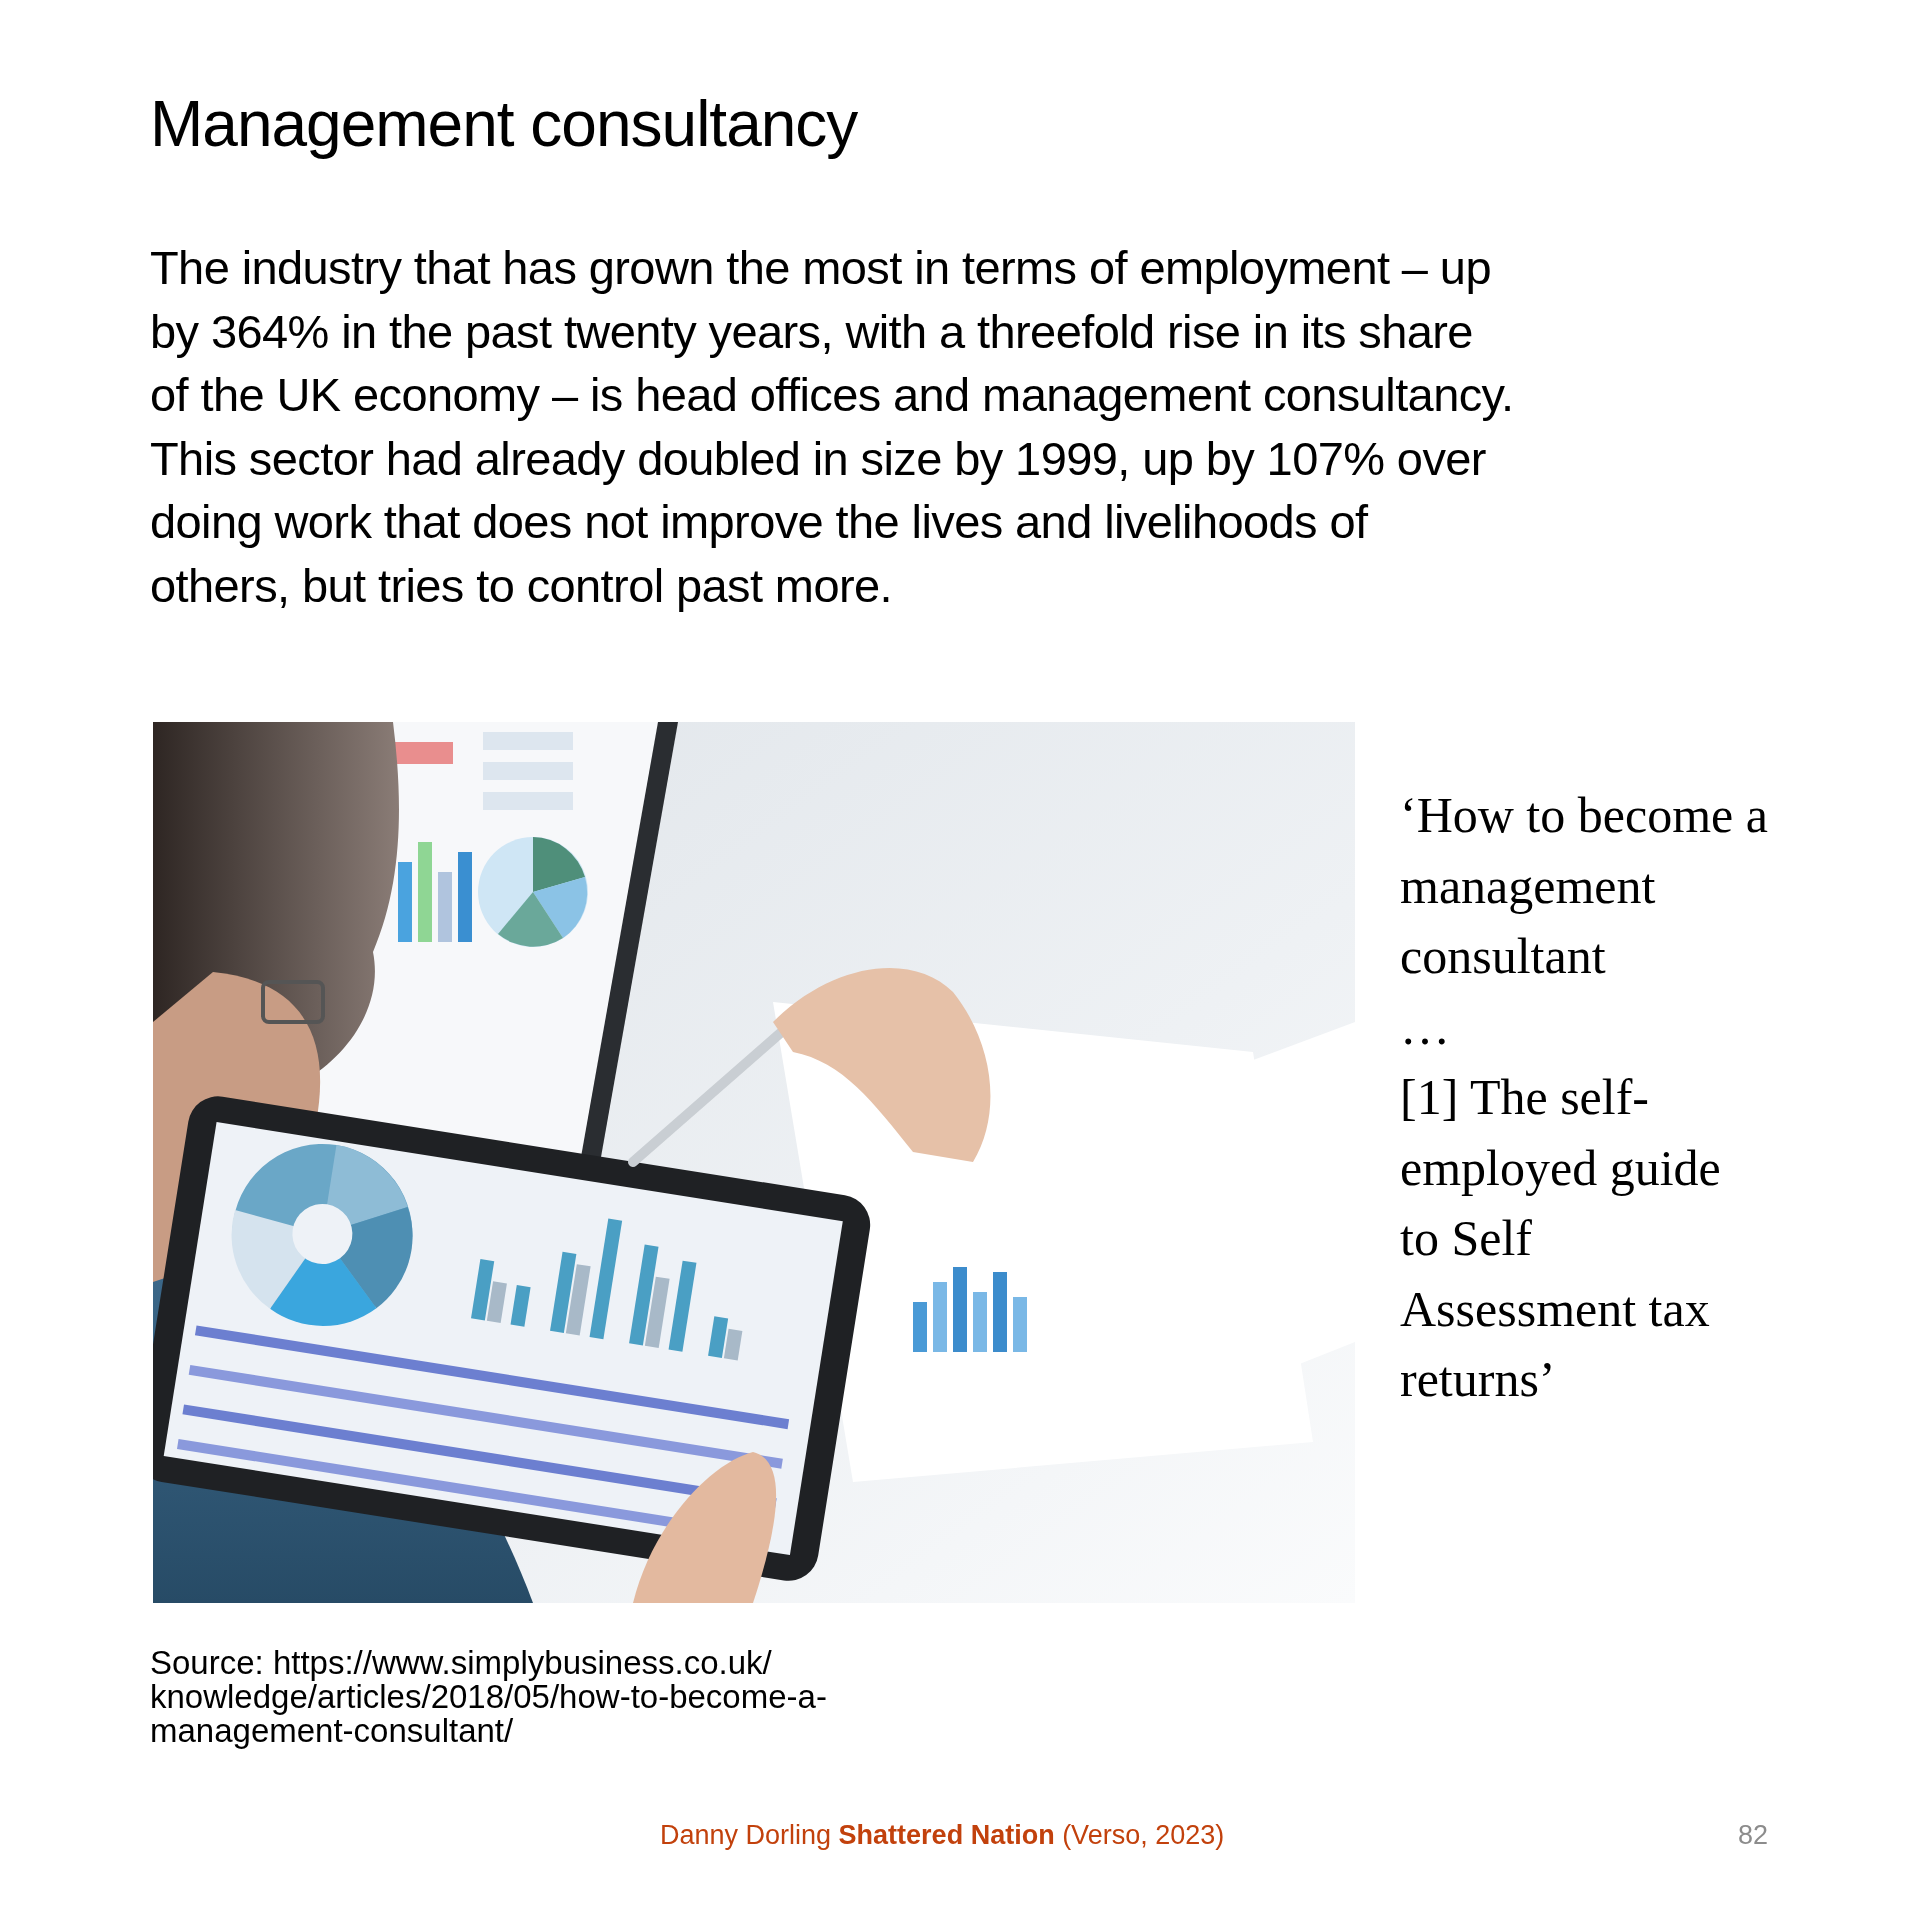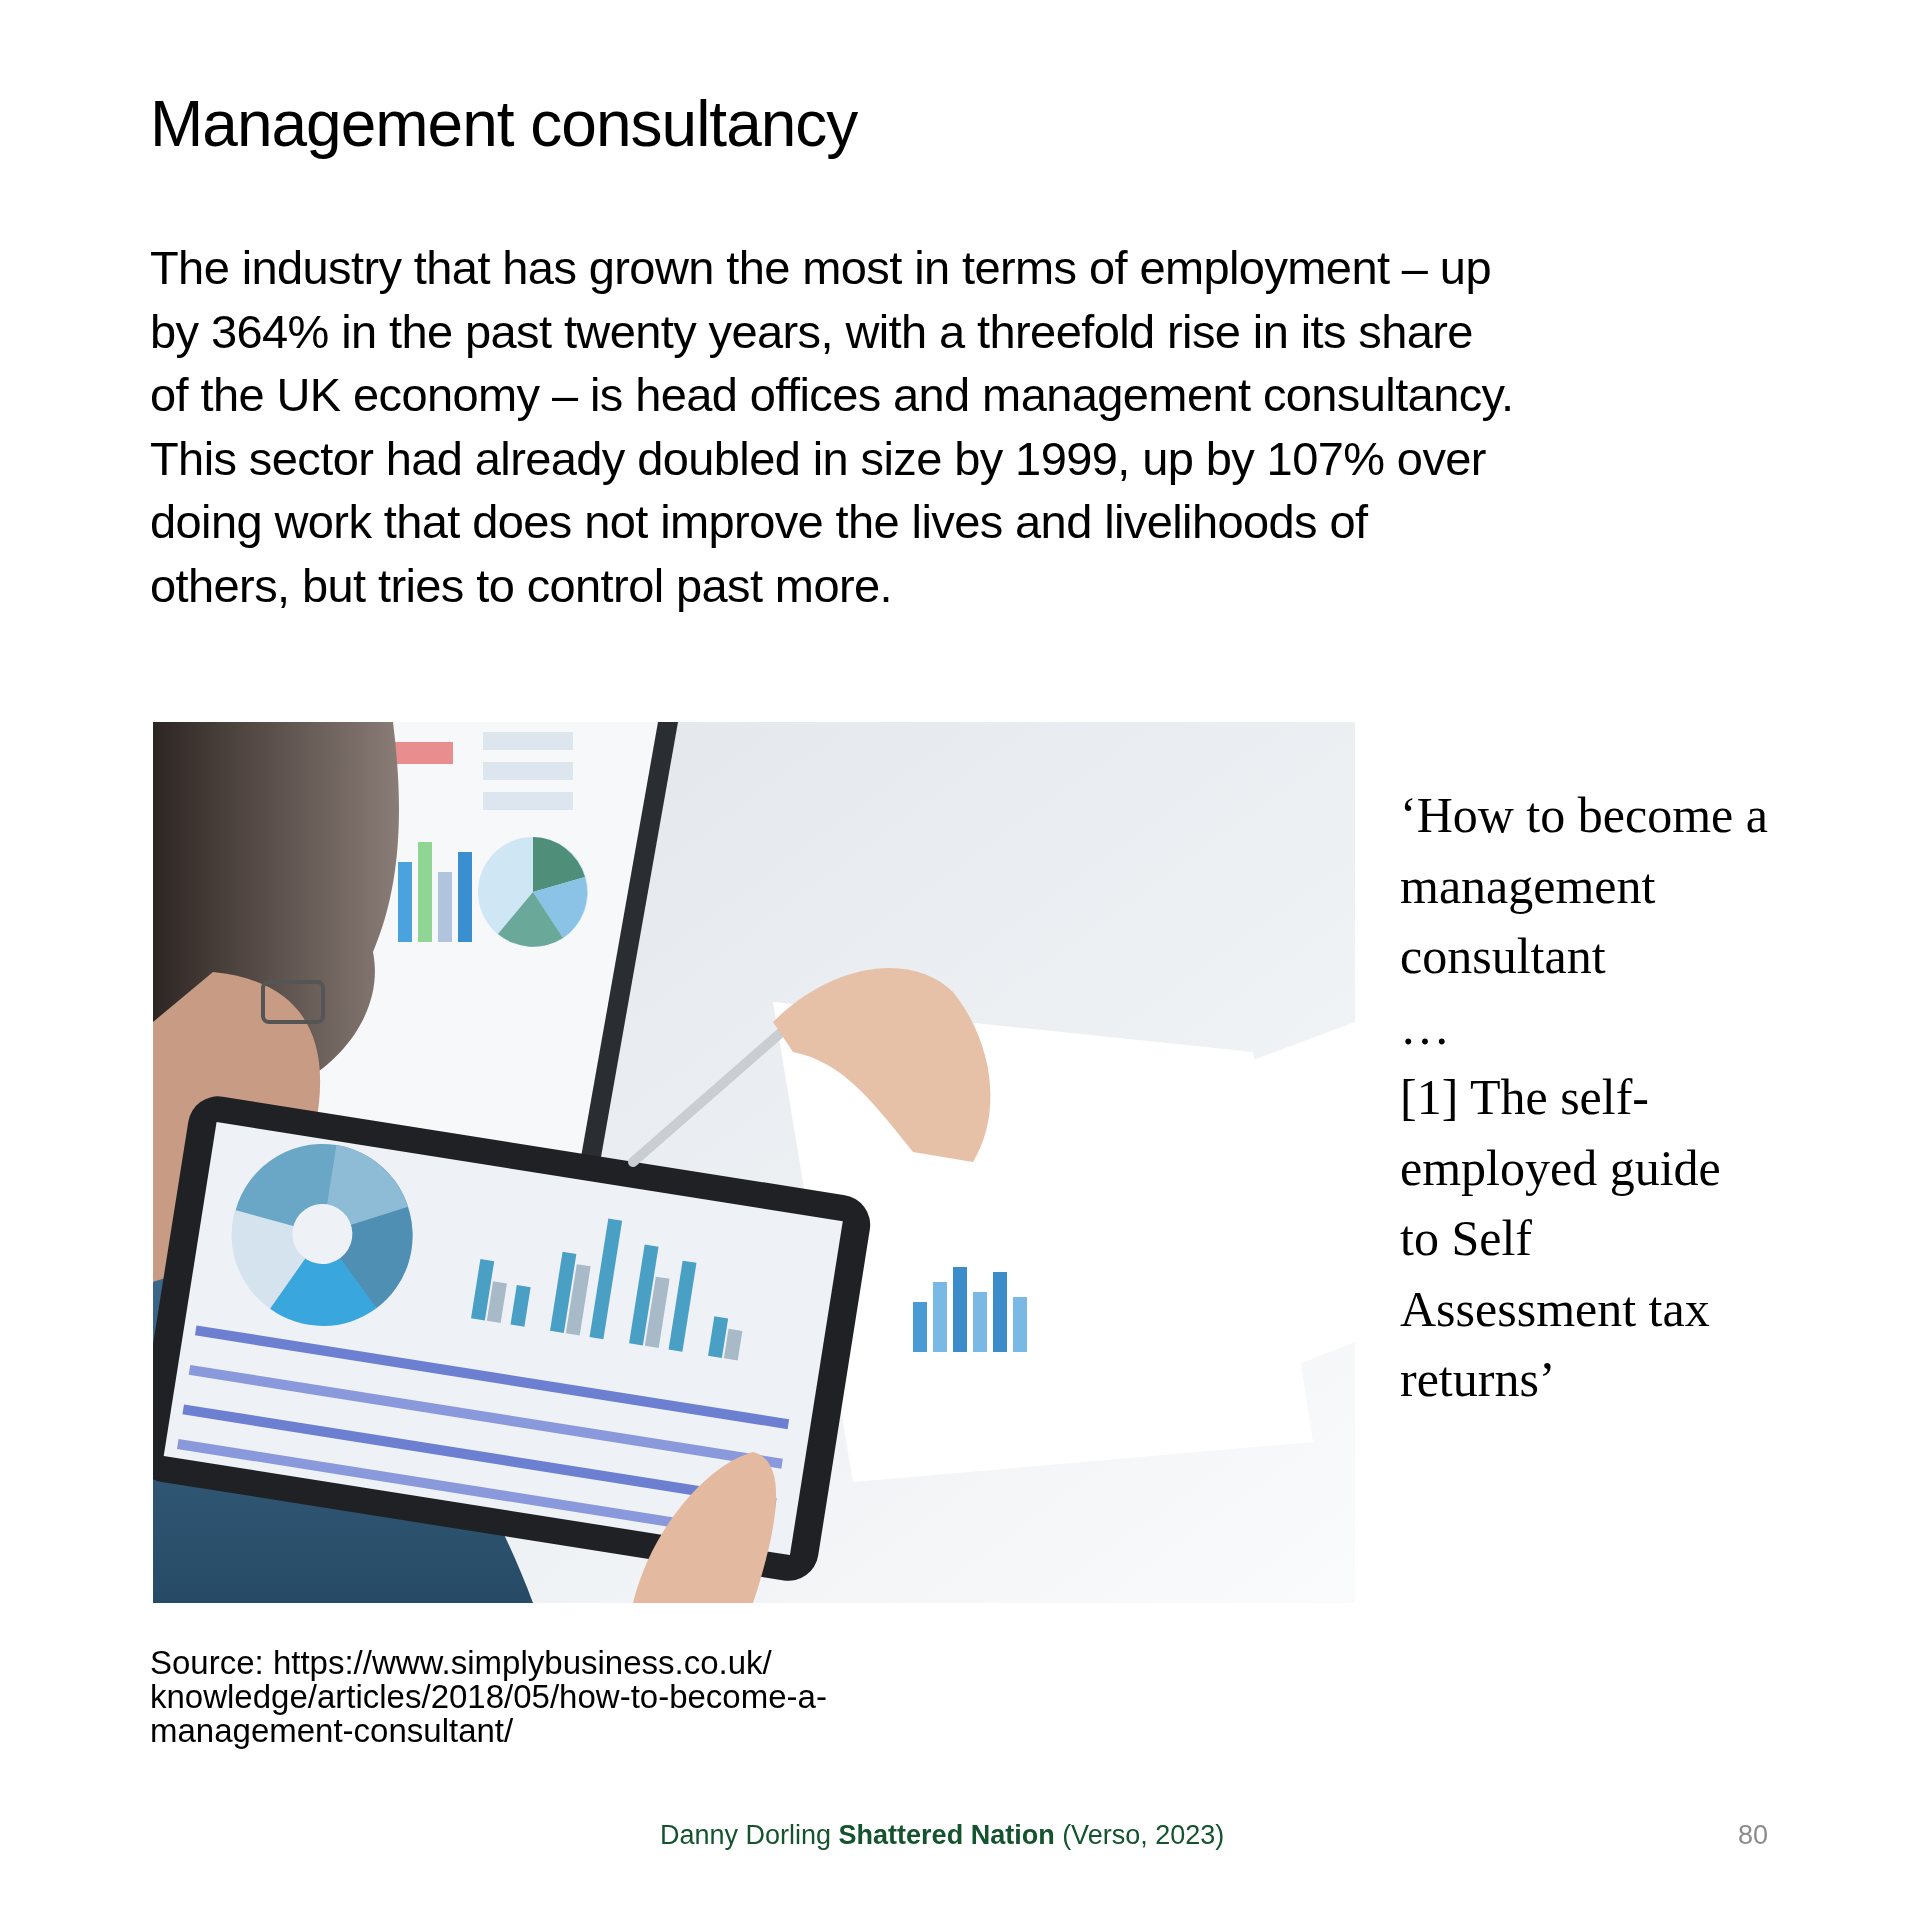--- a/index.html
+++ b/index.html
@@ -10,21 +10,21 @@
     .body-text { position: absolute; left: 150px; top: 236px; width: 1640px; font-size: 47px;
                  line-height: 63.5px; letter-spacing: -0.6px; margin: 0; }
     .body-text span { display: block; white-space: nowrap; }
     .photo { position: absolute; left: 153px; top: 722px; width: 1202px; height: 881px; overflow: hidden;
              background: linear-gradient(120deg, #e9edf1 0%, #f4f6f8 60%, #ffffff 100%); }
     .photo svg { width: 100%; height: 100%; display: block; }
     .side { position: absolute; left: 1400px; top: 780px; font-size: 50px; line-height: 70.5px; margin: 0; }
     .side span { display: block; white-space: nowrap; font-family: Liberation Serif, serif; }
     .source { position: absolute; left: 150px; top: 1646px; font-size: 33px; line-height: 34px; margin: 0; }
     .source span { display: block; white-space: nowrap; }
-    .footer { position: absolute; left: 660px; top: 1820px; font-size: 27px; color: #14532d; white-space: nowrap; }
+    .footer { position: absolute; left: 660px; top: 1820px; font-size: 27px; color: #c2410c; white-space: nowrap; }
     .footer b { font-weight: 700; }
     .page-num { position: absolute; left: 1738px; top: 1820px; font-size: 27px; color: #8c8c8c; }
   </style>
 </head>
 <body>
 
 <h1 class="title">Management consultancy</h1>
 
 <div class="body-text">
   <span>The industry that has grown the most in terms of employment – up</span>
@@ -136,13 +136,13 @@
 </div>
 
 <div class="source">
   <span>Source: https://www.simplybusiness.co.uk/</span>
   <span>knowledge/articles/2018/05/how-to-become-a-</span>
   <span>management-consultant/</span>
 </div>
 
 <div class="footer"><span>Danny Dorling </span><b>Shattered Nation</b><span> (Verso, 2023)</span></div>
 
-<div class="page-num">80</div>
+<div class="page-num">82</div>
 
 </body></html>

